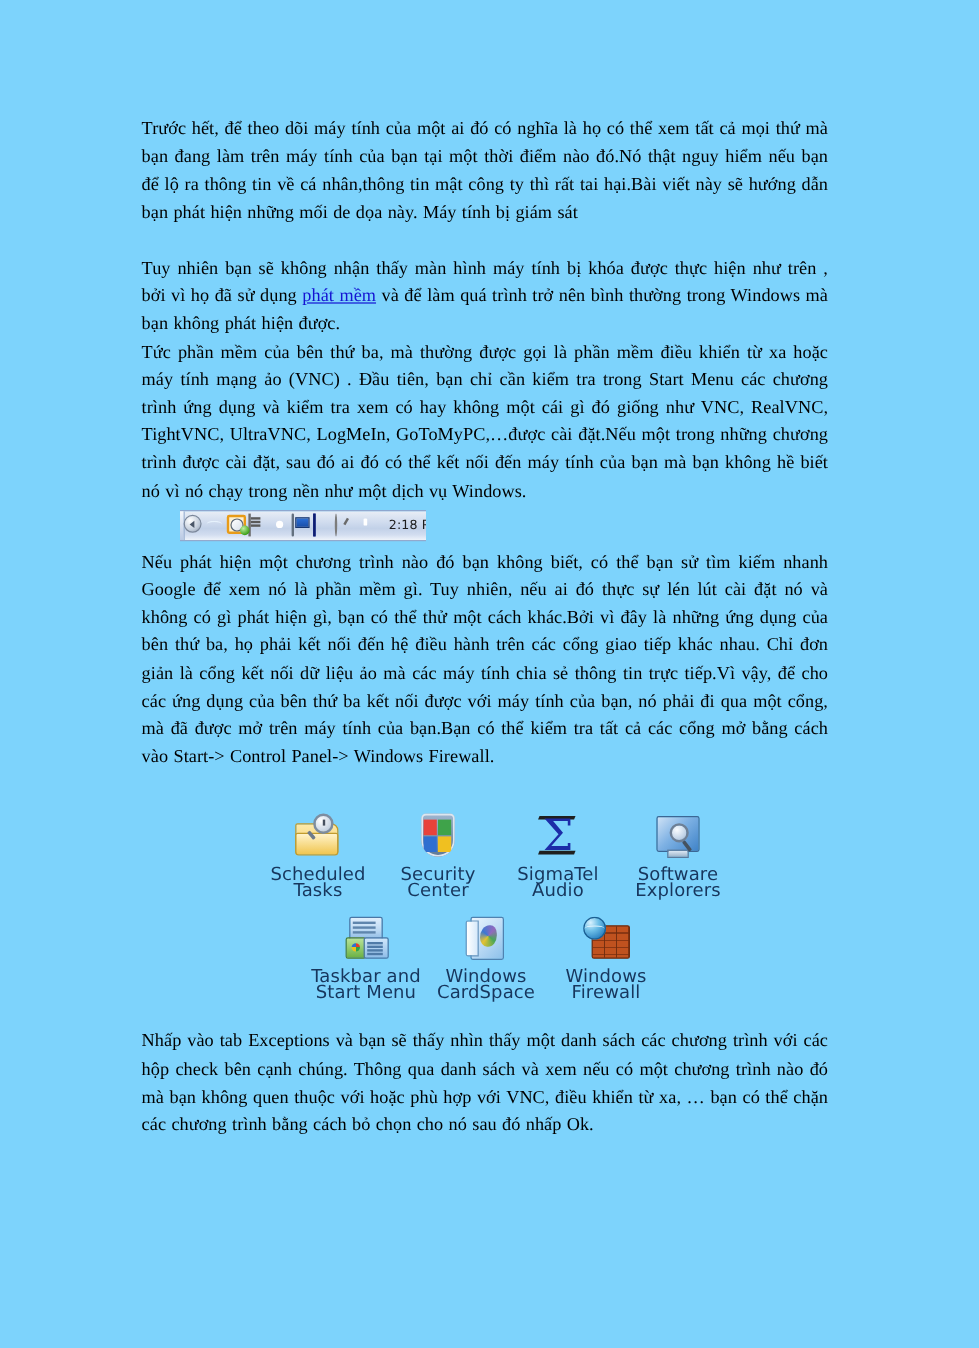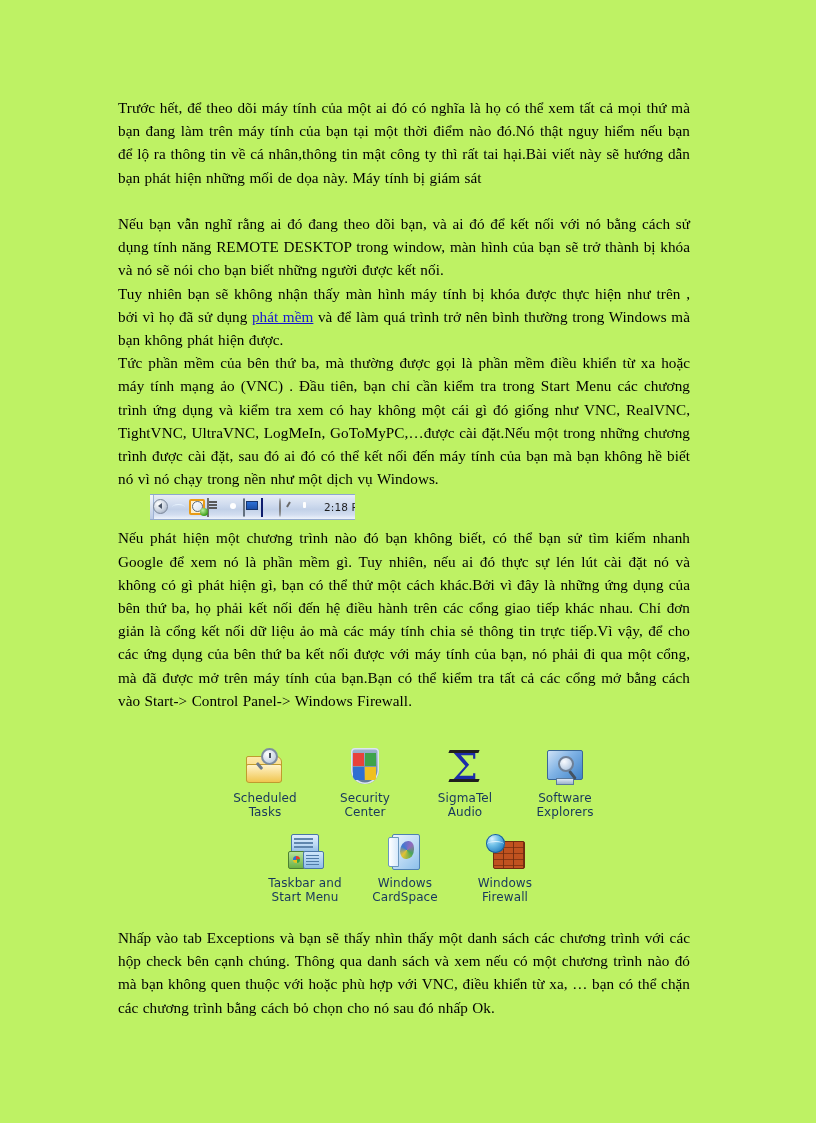--- a/index.html
+++ b/index.html
@@ -14,21 +14,21 @@
     overflow: hidden;
     font-family: "Liberation Serif", "DejaVu Serif", serif;
     color: #000000;
   }
 
   .page {
     position: absolute;
     left: 0; top: 0;
     width: 816px;
     height: 1123px;
-    background: #bef264;
+    background: #7dd3fc;
   }
 
   .content {
     position: absolute;
     left: 118px;
     top: 96px;
     width: 572px;
   }
 
   p.para {
@@ -244,21 +244,21 @@
     text-align: center;
   }
   .cp-icon-box {
     width: 42px;
     height: 42px;
     position: relative;
     margin-bottom: 4px;
   }
   .cp-label {
     font-family: "DejaVu Sans", "Liberation Sans", sans-serif;
-    font-size: 12px;
+    font-size: 15px;
     line-height: 13.5px;
     color: #17365d;
     white-space: pre-line;
     letter-spacing: 0.1px;
   }
 
   
   .ico-sched .folder-back {
     position:absolute; left:2px; top:10px;
     width:34px; height:24px;
@@ -475,21 +475,20 @@
 </head>
 <body>
 
 <div class="page">
   <div class="content">
 
     <p class="para">Trước hết, để theo dõi máy tính của một ai đó có nghĩa là họ có thể xem tất cả mọi thứ mà bạn đang làm trên máy tính của bạn tại một thời điểm nào đó.Nó thật nguy hiểm nếu bạn để lộ ra thông tin về cá nhân,thông tin mật công ty thì rất tai hại.Bài viết này sẽ hướng dẫn bạn phát hiện những mối de dọa này. Máy tính bị giám sát</p>
 
     <div class="spacer-line"></div>
 
-    <p class="para">Nếu bạn vẫn nghĩ rằng ai đó đang theo dõi bạn, và ai đó để kết nối với nó bằng cách sử dụng tính năng REMOTE DESKTOP trong window, màn hình của bạn sẽ trở thành bị khóa và nó sẽ nói cho bạn biết những người được kết nối.</p>
 
     <p class="para"><span>Tuy nhiên bạn sẽ không nhận thấy màn hình máy tính bị khóa được thực hiện như trên , bởi vì họ đã sử dụng </span><a class="doclink" href="#">phát mềm</a><span> và để làm quá trình trở nên bình thường trong Windows mà bạn không phát hiện được.</span></p>
 
     <p class="para">Tức phần mềm của bên thứ ba, mà thường được gọi là phần mềm điều khiển từ xa hoặc máy tính mạng ảo (VNC) . Đầu tiên, bạn chỉ cần kiểm tra trong Start Menu các chương trình ứng dụng và kiểm tra xem có hay không một cái gì đó giống như VNC, RealVNC, TightVNC, UltraVNC, LogMeIn, GoToMyPC,…được cài đặt.Nếu một trong những chương trình được cài đặt, sau đó ai đó có thể kết nối đến máy tính của bạn mà bạn không hề biết nó vì nó chạy trong nền như một dịch vụ Windows.</p>
 
 
     <div class="tray-wrap">
       <div class="tray">
         <span class="tray-icon">
             <span class="ic-chevron"></span>

